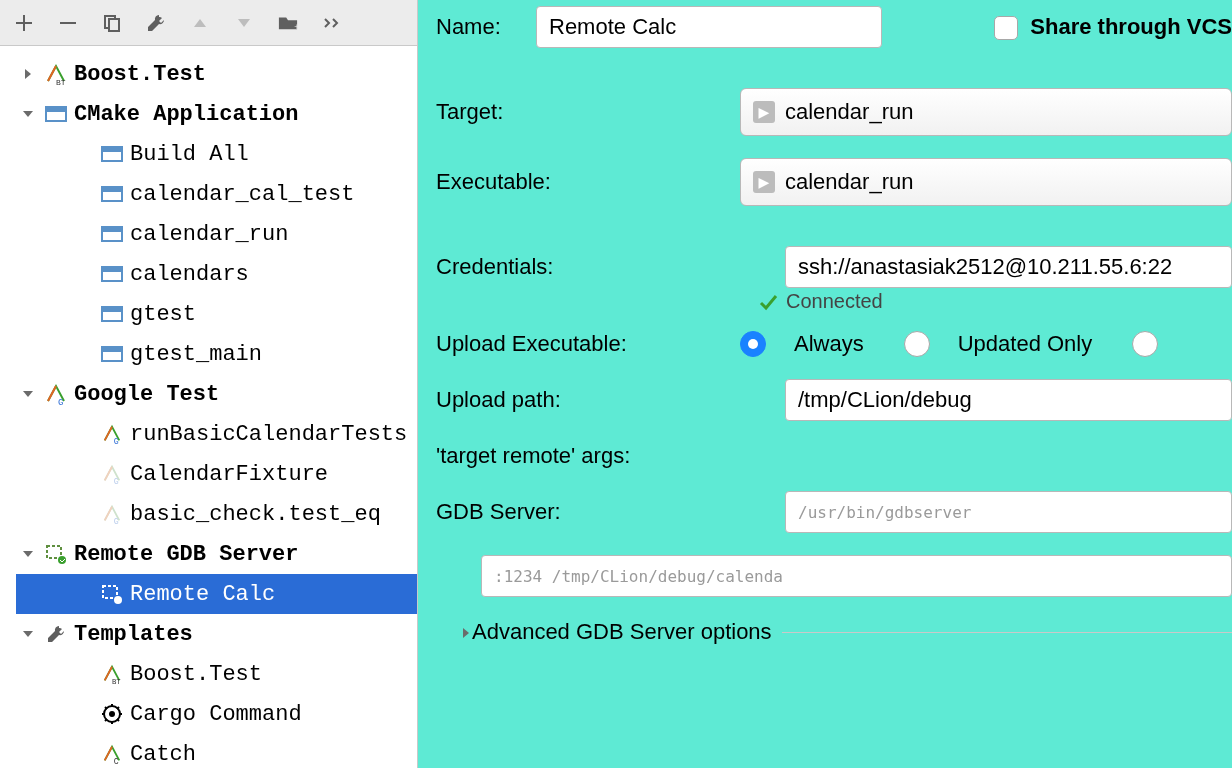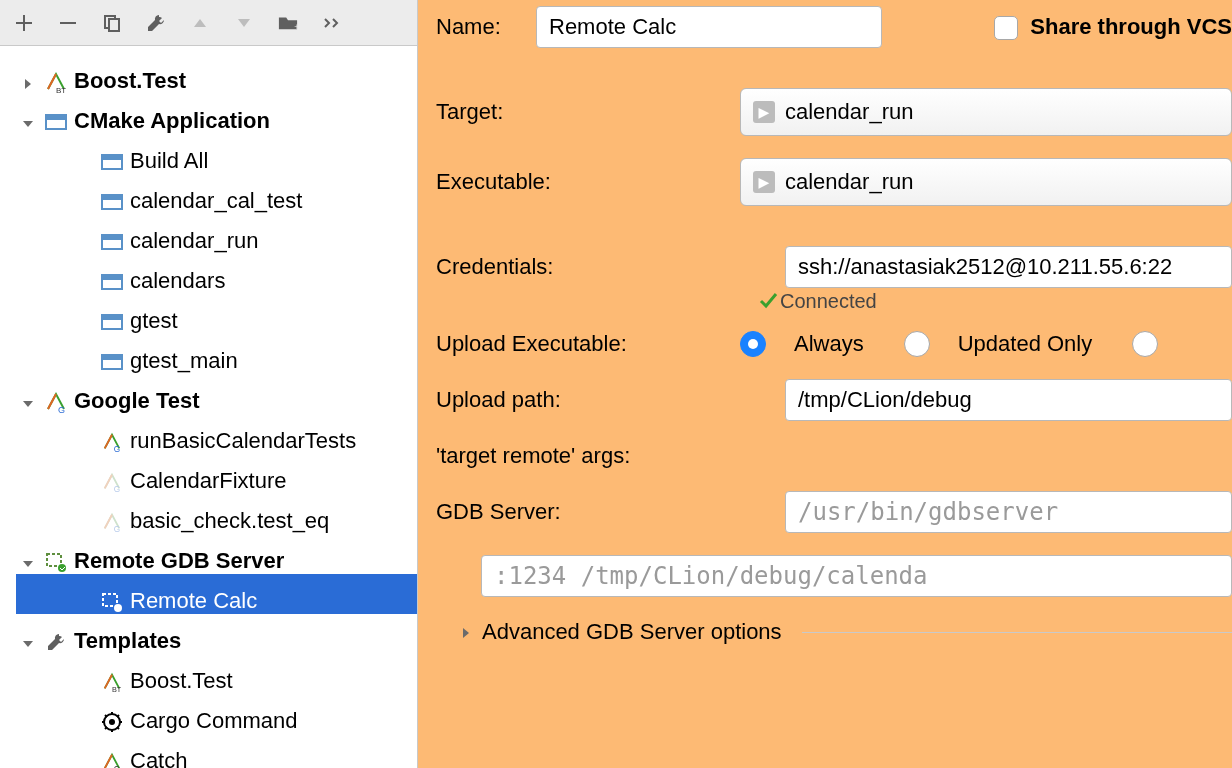--- a/index.html
+++ b/index.html
@@ -6,62 +6,62 @@
   html, body { width: 1232px; height: 768px; font-family: -apple-system, "Helvetica Neue", Arial, sans-serif; font-size: 22px; color: #000; background: #ececec; overflow: hidden; }
   .root { display: flex; width: 100%; height: 100%; }
 
   
   .left { width: 418px; background: #fff; border-right: 1px solid #c9c9c9; display: flex; flex-direction: column; }
   .toolbar { height: 46px; display: flex; align-items: center; gap: 24px; padding: 0 14px; background: #ececec; border-bottom: 1px solid #c9c9c9; }
   .toolbar .glyph { width: 20px; height: 20px; display: flex; align-items: center; justify-content: center; color: #5f5f5f; }
   .toolbar .glyph svg { display:block; }
 
   .tree { flex: 1; overflow: hidden; padding-top: 8px; }
-  .row { display: flex; align-items: flex-end; height: 40px; padding-left: 18px; white-space: nowrap; }
+  .row { display: flex; align-items: center; height: 40px; padding-left: 18px; white-space: nowrap; font-family: Liberation Mono, monospace; }
   .row .arrow { width: 20px; height: 20px; display:flex; align-items:center; justify-content:center; color:#6b6b6b; margin-right:6px; }
   .row .ricon { width: 24px; height: 24px; display:flex; align-items:center; justify-content:center; margin-right: 6px; }
   .row .label { }
   .row.bold .label { font-weight: 600; }
   .row.child { padding-left: 84px; margin-left: 16px; }
   .row.selected { background: #2a6cd6; color: #fff; }
   .row.selected .ricon svg *[stroke] { stroke: #fff; }
   .row.selected .ricon svg *[fill]:not([fill="none"]) { fill: #fff; }
 
   
-  .right { flex:1; padding: 6px 0 0 18px; background: #fdba74; }
+  .right { flex:1; padding: 6px 0 0 18px; background: #5eead4; }
   .form-row { display:flex; align-items:center; margin-bottom: 22px; }
   .form-row .flabel { width: 304px; }
   .form-row.tall { margin-bottom: 40px; }
   .input { height: 42px; background:#fff; border:1px solid #b8b8b8; border-radius:4px; padding: 0 12px; font-size: 22px; display:flex; align-items:center; }
   .input.ph { color:#9a9a9a; }
   .input.name { width: 346px; }
   .input.full { flex:1; min-width: 0; margin-left: 45px; }
   .chk { width:24px; height:24px; border:1px solid #a8a8a8; border-radius:5px; background:#fff; margin-right:12px; flex:none; }
   .share-wrap { display:flex; align-items:flex-end; margin-left:auto;font-weight:bold; }
 
   .combo { height: 48px; border:1px solid #b8b8b8; border-radius:6px; background: linear-gradient(#fff,#f1f1f1); display:flex; align-items:center; padding: 0 12px; gap:10px; flex:1; }
   .combo .cicon { width:22px; height:22px; background:#bcbcbc; border-radius:3px; display:flex; align-items:center; justify-content:center; color:#fff; font-size:14px; }
 
-  .status { display:flex; gap:2px; margin: -6px 0 18px 322px; color:#444; font-size:20px; }
+  .status { display:flex; align-items:center; gap:8px; margin: -6px 0 18px 322px; color:#444; font-size:20px; }
   .status .tick svg { display:block; }
 
   .radio-group { display:flex; align-items:center; gap:40px; }
   .radio { display:flex; align-items:center; gap:28px; }
   .rdot { width:26px; height:26px; border-radius:50%; border:1px solid #a8a8a8; background:#fff; display:flex; align-items:center; justify-content:center; }
   .rdot.on { background:#1a82ff; border-color:#1a82ff; }
   .rdot.on::after { content:""; width:10px; height:10px; border-radius:50%; background:#fff; }
 
-  .adv { display:flex; align-items:center; gap:10px; margin-top: 6px; margin-left: 24px; }
+  .adv { display:flex; align-items:center; margin-top: 6px; margin-left: 24px; }
   .adv-line { flex:1; height:1px; background:#c9c9c9; margin-left:10px; }
 
   
   .i-app { width:22px; height:16px; border:2px solid #5991c8; position:relative; }
   .i-app::before { content:""; position:absolute; top:0; left:0; right:0; height:4px; background:#5991c8; }
   .i-wrench svg { display:block; }
-  .mono { font-family: "Menlo","Consolas",monospace; font-size:24px; }
+  .mono { font-family: "Menlo","Consolas",monospace; font-size:16px; }
 </style>
 </head>
 <body>
 
 <div class="root">
 
   <div class="left">
     <div class="toolbar">
       <span class="glyph">
           <svg width="18" height="18" viewBox="0 0 18 18">

